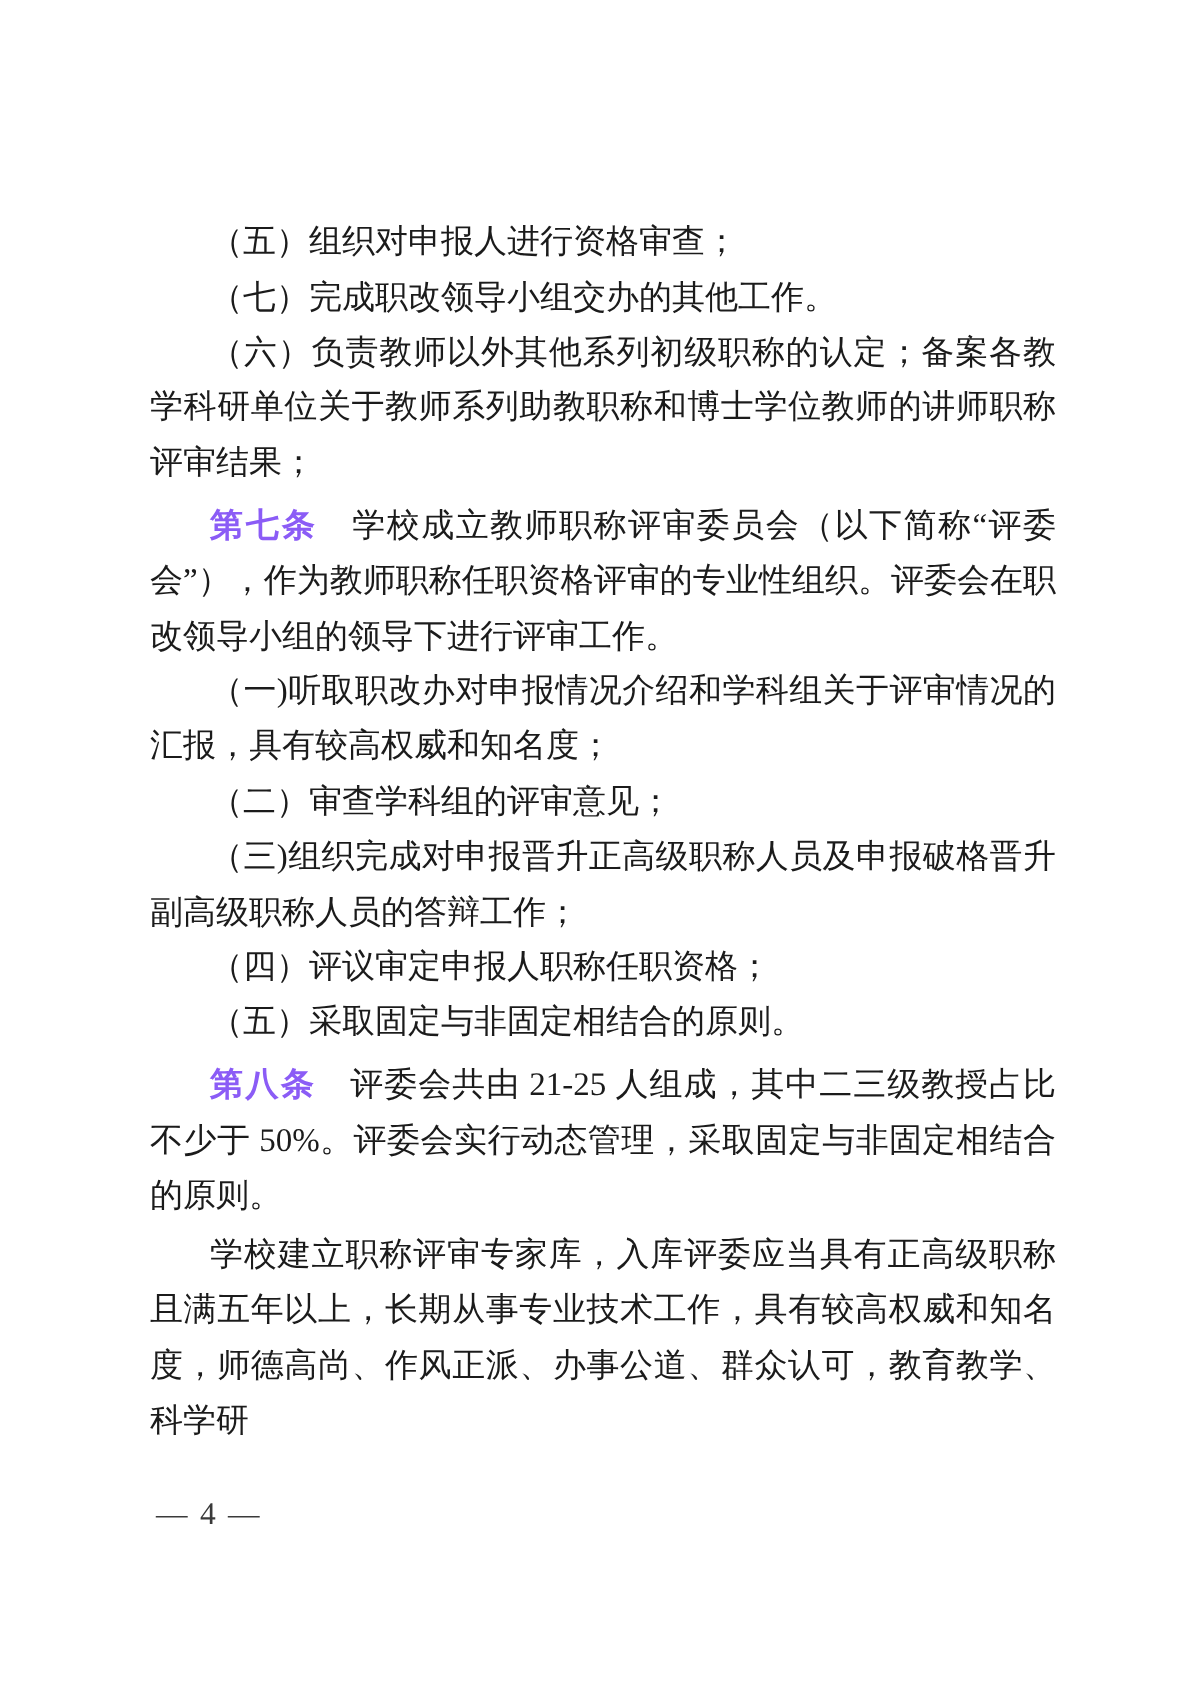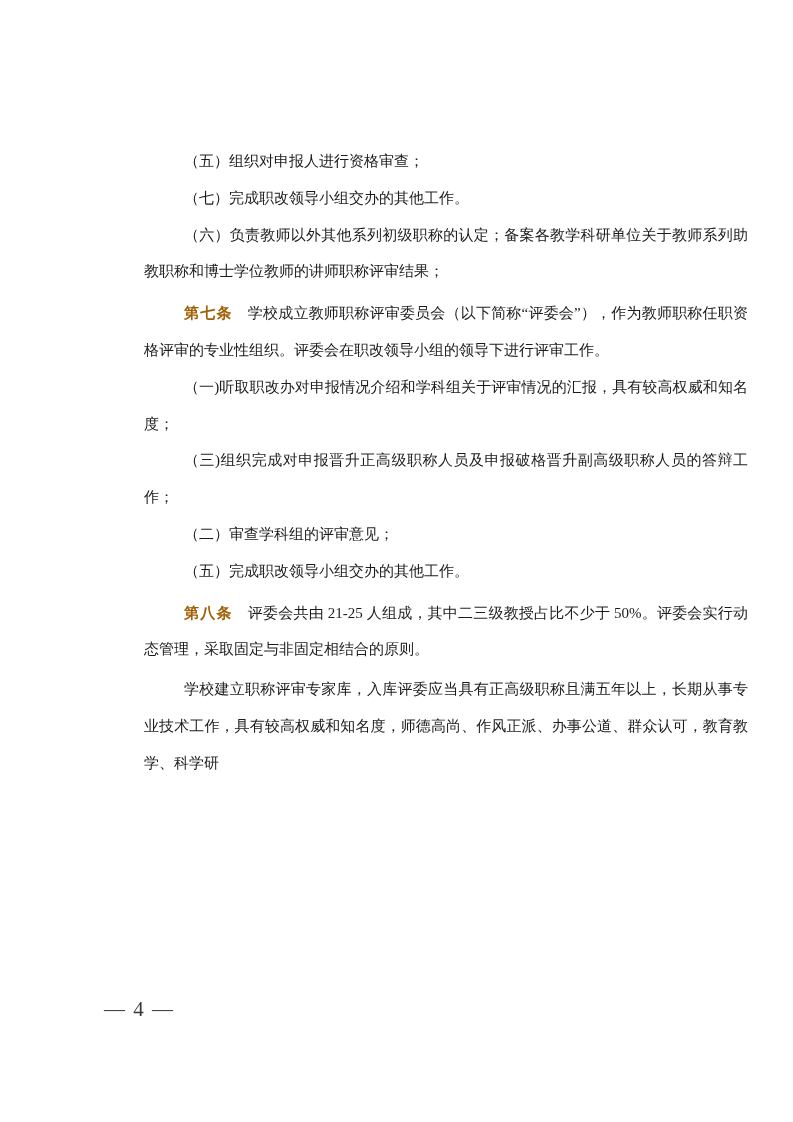--- a/index.html
+++ b/index.html
@@ -19,43 +19,42 @@
     left: 0; top: 0;
     width: 793px;
     height: 1122px;
     background: #ffffff;
   }
   .content {
     position: absolute;
     left: 100px;
     top: 143px;
     width: 604px;
-    font-size: 15px;
+    font-size: 22px;
     line-height: 36.8px;
     color: #1b1b1b;
     text-align: justify;
     text-justify: inter-ideograph;
-    margin-left: 44px;
   }
   .content p {
     margin: 0;
     padding: 0;
     text-indent: 40px;
   }
   .content p.article {
     margin-top: 5px;
   }
   .content p.spaced {
     margin-top: 3px;
     font-family: Liberation Serif, serif;
   }
   .term {
     font-family: "Liberation Sans", "DejaVu Sans", sans-serif;
     font-weight: 700;
-    color: #a16207;
+    color: #8b5cf6;
     letter-spacing: 1px;
   }
   .pagenum {
     position: absolute;
     left: 104px;
     top: 997px;
     font-size: 21px;
     line-height: 24px;
     color: #3a3a3a;
     word-spacing: 3px;
@@ -65,20 +64,21 @@
 </head>
 <body>
 
 <div class="page">
   <div class="content">
     <p>（五）组织对申报人进行资格审查；</p>
     <p>（七）完成职改领导小组交办的其他工作。</p>
     <p>（六）负责教师以外其他系列初级职称的认定；备案各教学科研单位关于教师系列助教职称和博士学位教师的讲师职称评审结果；</p>
     <p class="article"><span class="term">第七条</span><span>　学校成立教师职称评审委员会（以下简称“评委会”），作为教师职称任职资格评审的专业性组织。评委会在职改领导小组的领导下进行评审工作。</span></p>
     <p>（一)听取职改办对申报情况介绍和学科组关于评审情况的汇报，具有较高权威和知名度；</p>
+    <p>（二）审查学科组的评审意见；</p>
     <p>（三)组织完成对申报晋升正高级职称人员及申报破格晋升副高级职称人员的答辩工作；</p>
-    <p>（二）审查学科组的评审意见；</p>
-    <p>（五）完成职改领导小组交办的其他工作。</p>
+    <p>（四）评议审定申报人职称任职资格；</p>
+    <p>（五）采取固定与非固定相结合的原则。</p>
     <p class="article"><span class="term">第八条</span><span>　评委会共由 21-25 人组成，其中二三级教授占比不少于 50%。评委会实行动态管理，采取固定与非固定相结合的原则。</span></p>
     <p class="spaced">学校建立职称评审专家库，入库评委应当具有正高级职称且满五年以上，长期从事专业技术工作，具有较高权威和知名度，师德高尚、作风正派、办事公道、群众认可，教育教学、科学研</p>
   </div>
   <div class="pagenum">— 4 —</div>
 </div>
 
 </body></html>

